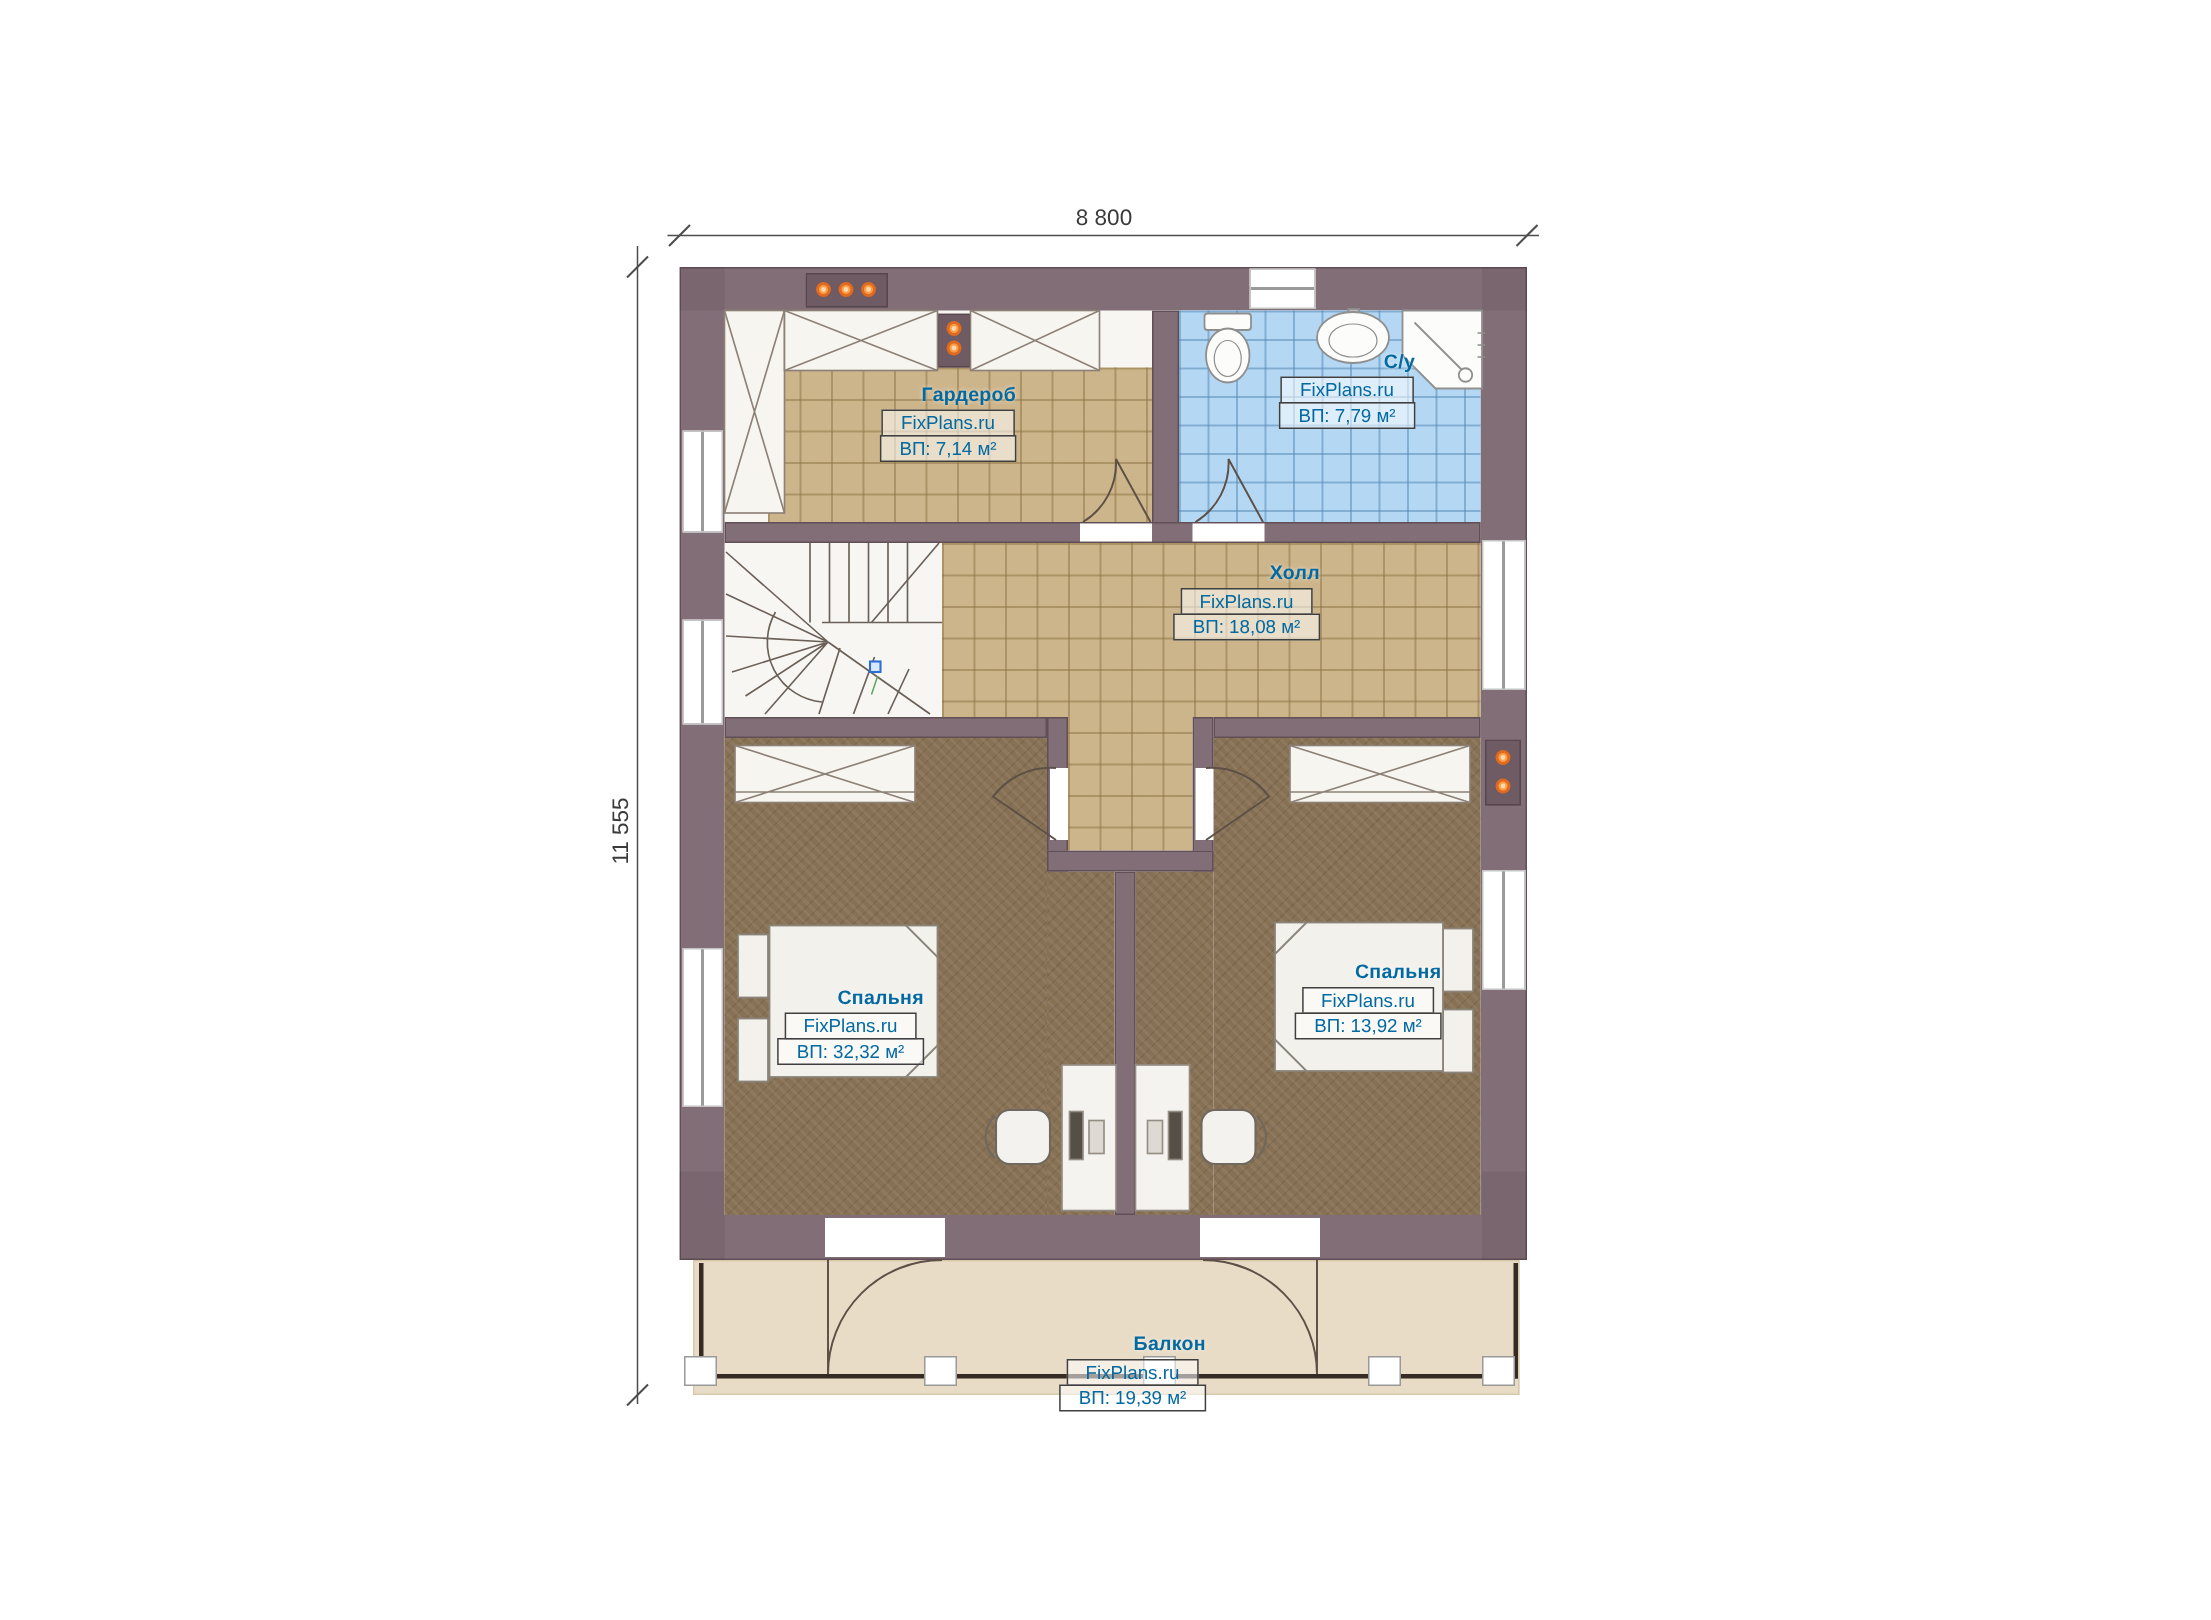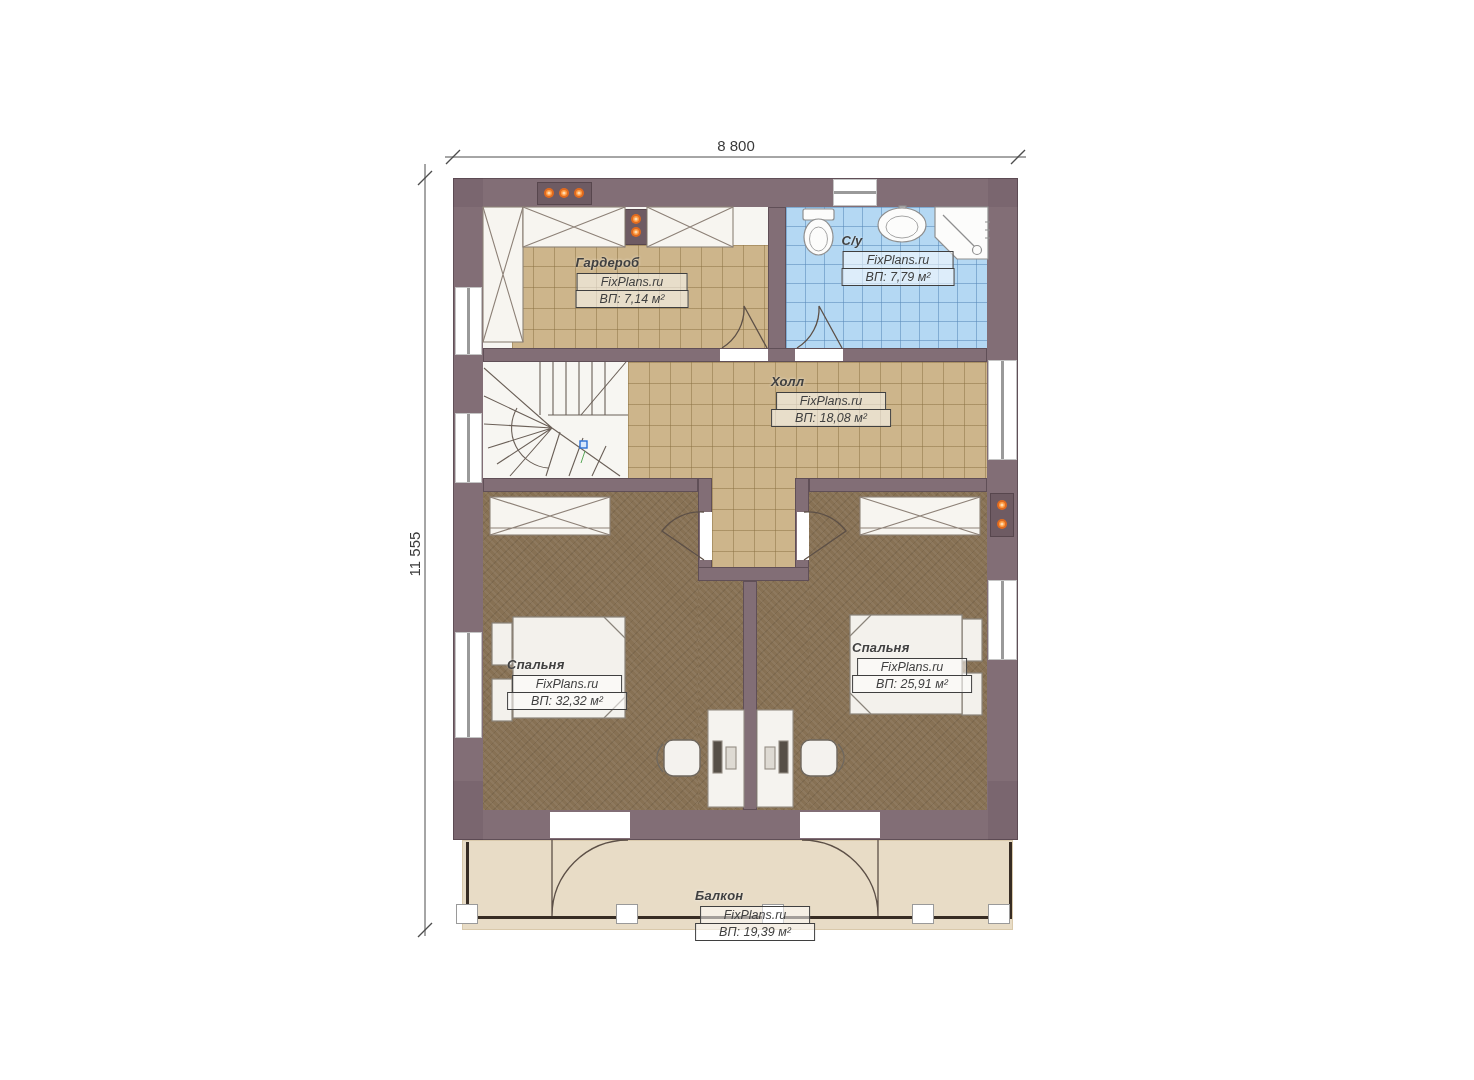--- a/index.html
+++ b/index.html
@@ -22,25 +22,25 @@
   .balcony-floor{background:#e8dcc6;box-shadow:inset 0 0 0 1px #d9c9ab;}
   .railing{border-left:3px solid #372c23;border-right:3px solid #372c23;border-bottom:3px solid #372c23;}
   .post{background:#ffffff;box-shadow:inset 0 0 0 1px #9a9a9a;}
   .threshold{background:#ffffff;}
   .window{background:#ffffff;box-shadow:inset 0 0 0 1px #c4c4c4;}
   .win-v{background-image:linear-gradient(90deg,transparent 46%,#9a9a9a 46%,#9a9a9a 54%,transparent 54%);}
   .win-h{background-image:linear-gradient(transparent 46%,#9a9a9a 46%,#9a9a9a 54%,transparent 54%);}
   .fixture-box{background:#6e5b63;box-shadow:inset 0 0 0 1px #57464d;}
   .corner-shade{background:rgba(60,40,50,.10);}
   svg.overlay{position:absolute;left:0;top:0;pointer-events:none;}
-  .room-label{position:absolute;transform:translateX(-50%);text-align:left;z-index:6;color:#404040;font-style:italic;}
+  .room-label{position:absolute;transform:translateX(-50%);text-align:right;z-index:6;color:#0369a1;}
   .room-name{font-weight:bold;font-size:13px;margin-bottom:3px;letter-spacing:.2px;
              text-shadow:0 0 3px rgba(255,255,255,.7);white-space:nowrap;}
   .tag{display:block;width:max-content;margin:0 auto;border:1px solid #3f3f3f;
-       background:rgba(255,255,255,.55);padding:1px 23px;font-size:12.5px;white-space:nowrap;}
+       background:rgba(255,255,255,.55);padding:1px 12px;font-size:12.5px;white-space:nowrap;}
   .tag + .tag{margin-top:-1px;}
   .dim-label{position:absolute;font-size:15px;color:#3a3a3a;transform:translateX(-50%);z-index:6;white-space:nowrap;}
   .dim-label.dim-v{transform:translate(-50%,-50%) rotate(-90deg);}
 </style>
 </head>
 <body>
 
 <div id="stage">
 
   <div class="abs wall" style="left:453px;top:178px;width:565px;height:662px;"></div>
@@ -248,21 +248,21 @@
 
   <div class="room-label" style="left:567px;top:657px;">
     <div class="room-name">Спальня</div>
     <div class="tag">FixPlans.ru</div>
     <div class="tag">ВП: 32,32 м²</div>
   </div>
 
   <div class="room-label" style="left:912px;top:640px;">
     <div class="room-name">Спальня</div>
     <div class="tag">FixPlans.ru</div>
-    <div class="tag">ВП: 25,91 м²</div>
+    <div class="tag">ВП: 13,92 м²</div>
   </div>
 
   <div class="room-label" style="left:755px;top:888px;">
     <div class="room-name">Балкон</div>
     <div class="tag">FixPlans.ru</div>
     <div class="tag">ВП: 19,39 м²</div>
   </div>
 
   <div class="dim-label" style="left:736px;top:137px;">8 800</div>
   <div class="dim-label dim-v" style="left:414px;top:554px;">11 555</div>

